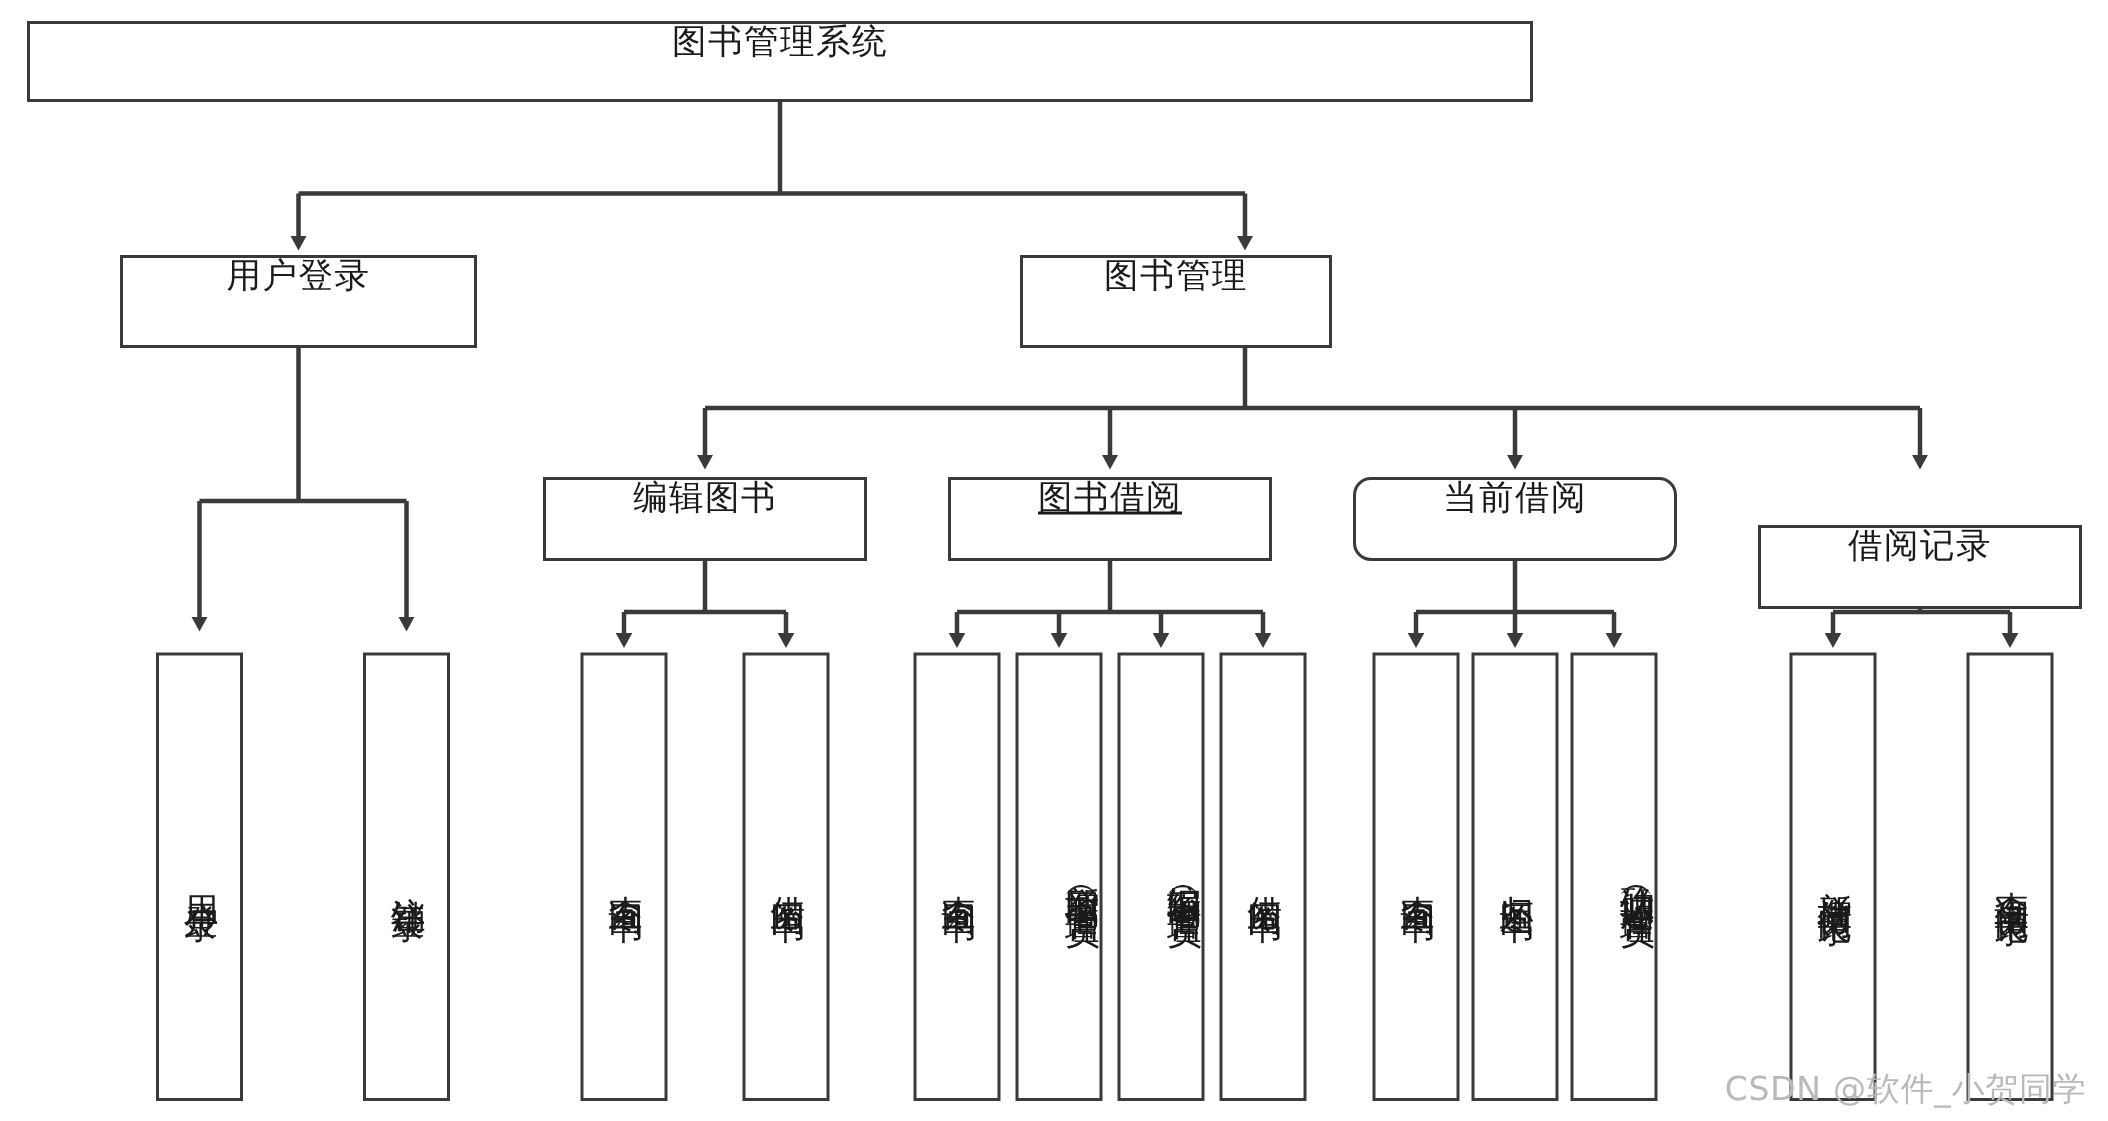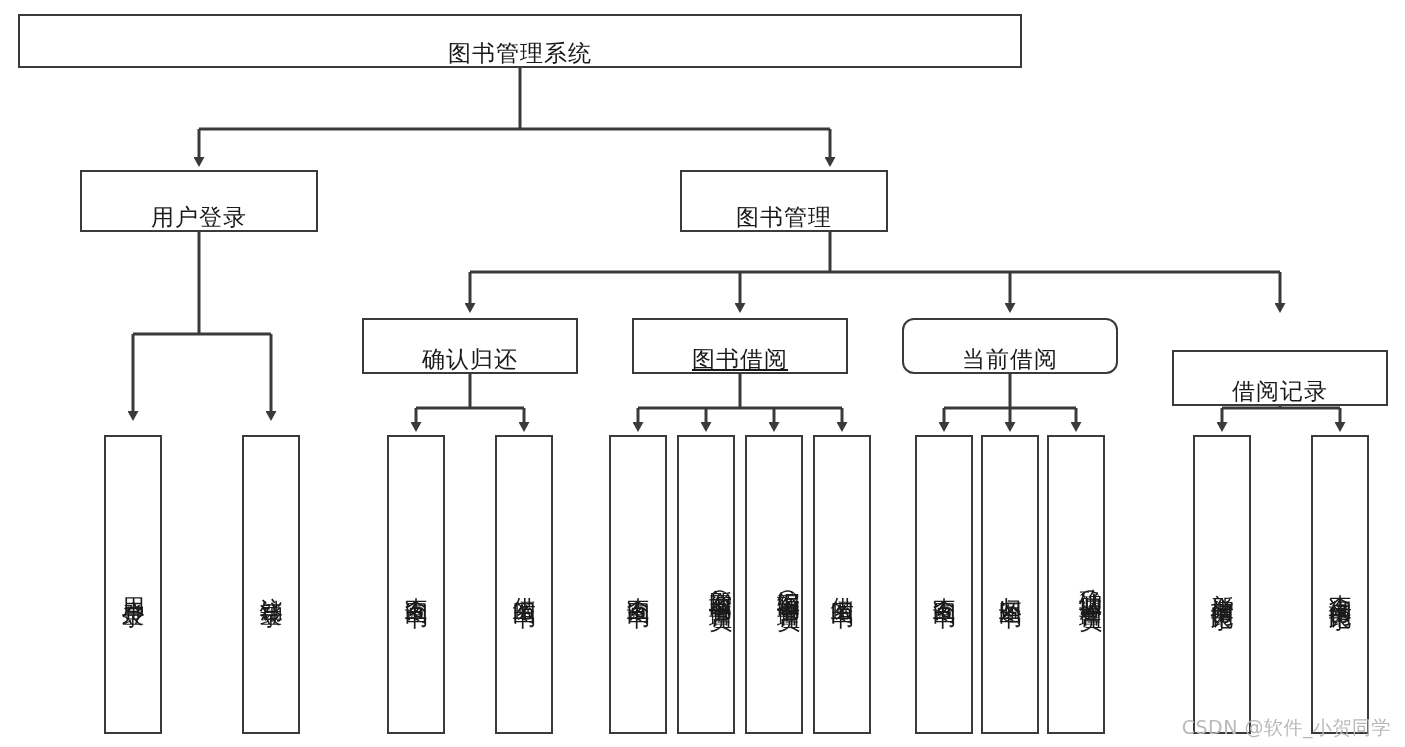--- a/index.html
+++ b/index.html
@@ -24,21 +24,21 @@
     width: 1405px;
     height: 747px;
     pointer-events: none;
   }
   .node {
     position: absolute;
     box-sizing: border-box;
     background: #ffffff;
     border: 2.5px solid #3a3a3a;
     display: flex;
-    align-items: flex-end;
+    align-items: flex-start;
     justify-content: center;
     color: #1a1a1a;
   }
   .node.horiz {
     font-size: 23px;
     letter-spacing: 1px;
     line-height: 1.1;
   }
   .node.vert {
     writing-mode: vertical-rl;
@@ -55,21 +55,21 @@
     align-items: center;
   }
   .node .label {
     display: block;
     white-space: pre;
   }
   .watermark {
     position: absolute;
     right: 14px;
     bottom: 6px;
-    font-size: 19px;
+    font-size: 22px;
     color: #b9b9b9;
     letter-spacing: 0.5px;
     white-space: nowrap;
   }
 </style>
 </head>
 <body>
 
 <div id="canvas">
 
@@ -128,21 +128,21 @@
   </div>
 
   <div class="node horiz" style="left:80px; top:170px; width:238px; height:62px;">
     <span class="label">用户登录</span>
   </div>
   <div class="node horiz" style="left:680px; top:170px; width:208px; height:62px;">
     <span class="label">图书管理</span>
   </div>
 
   <div class="node horiz" style="left:362px; top:318px; width:216px; height:56px;">
-    <span class="label">确认归还</span>
+    <span class="label">编辑图书</span>
   </div>
   <div class="node horiz" style="left:632px; top:318px; width:216px; height:56px;text-decoration:underline;">
     <span class="label">图书借阅</span>
   </div>
   <div class="node horiz" style="left:902px; top:318px; width:216px; height:56px;border-radius:12px;">
     <span class="label">当前借阅</span>
   </div>
   <div class="node horiz" style="left:1172px; top:318px; width:216px; height:56px;margin-top:32px;">
     <span class="label">借阅记录</span>
   </div>

